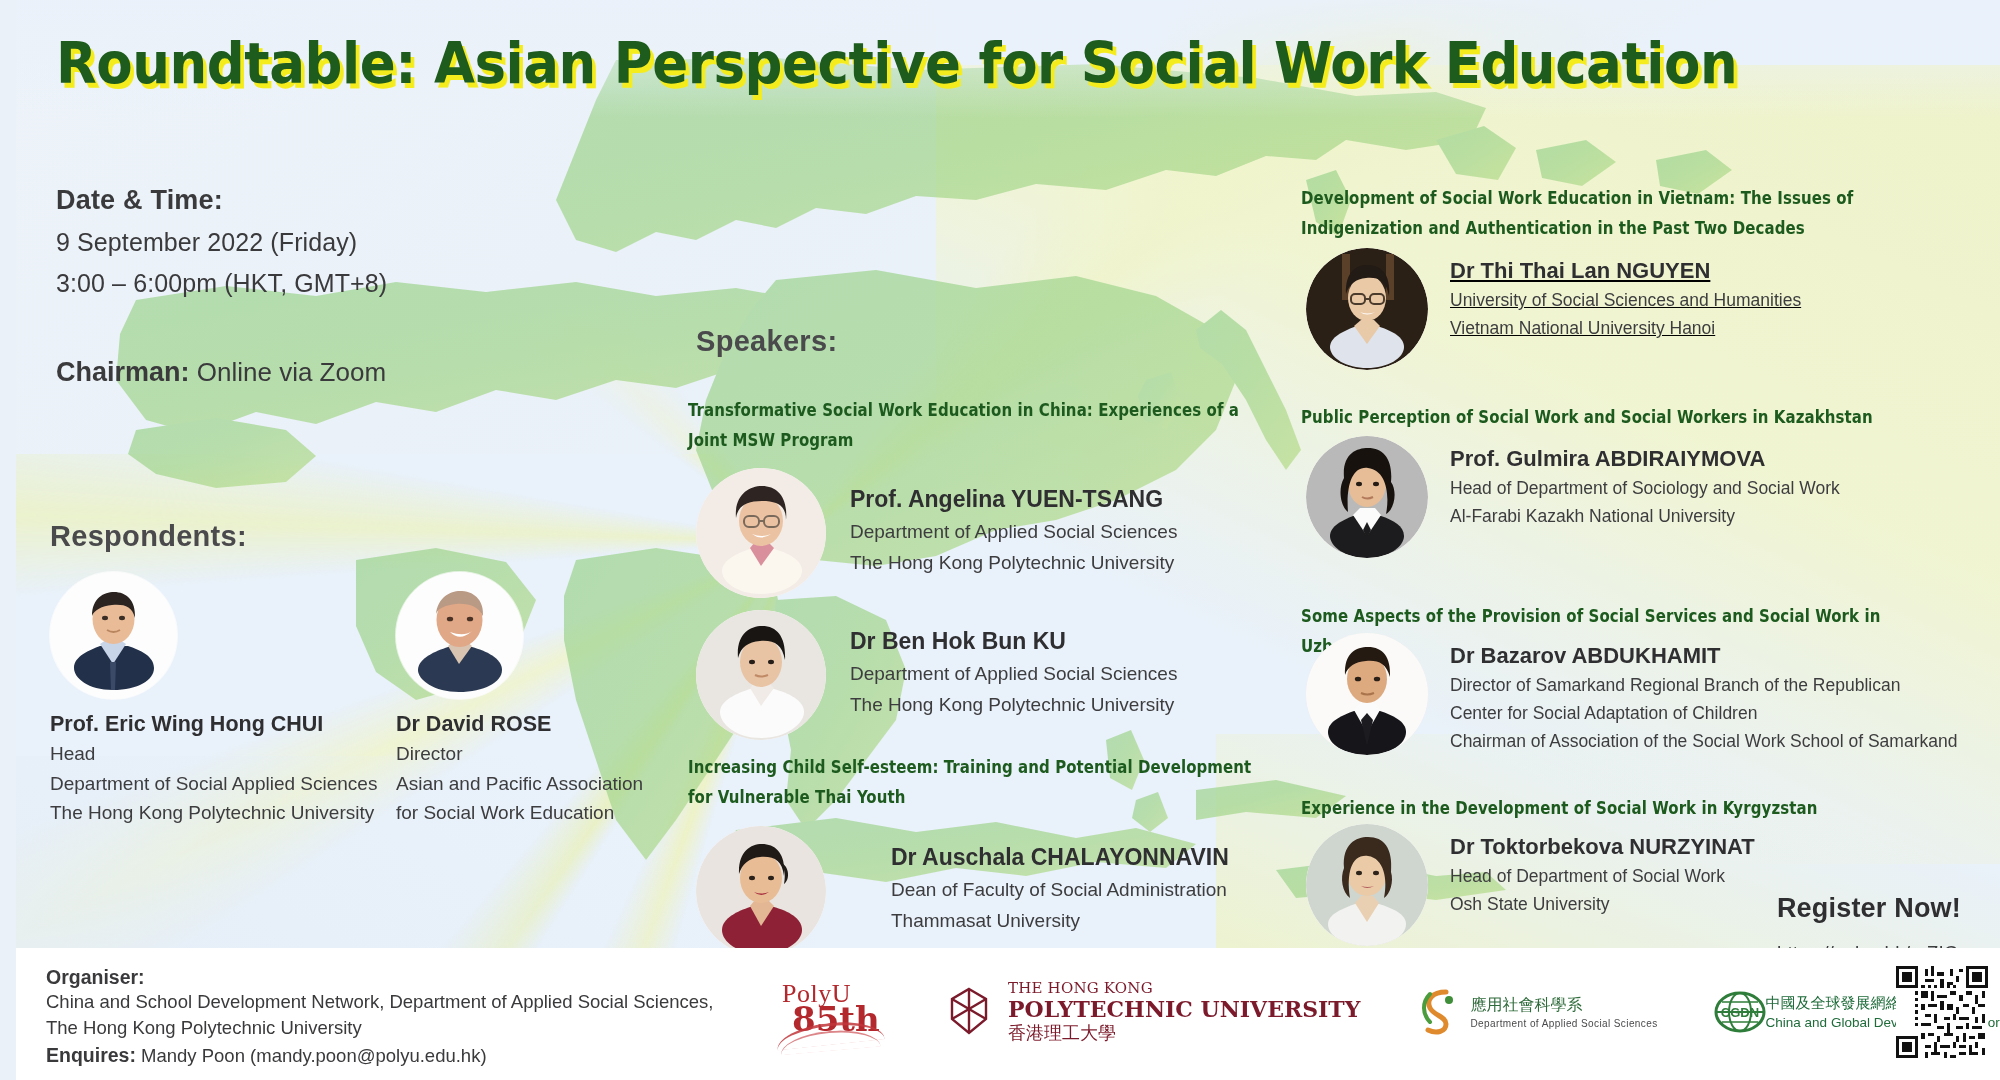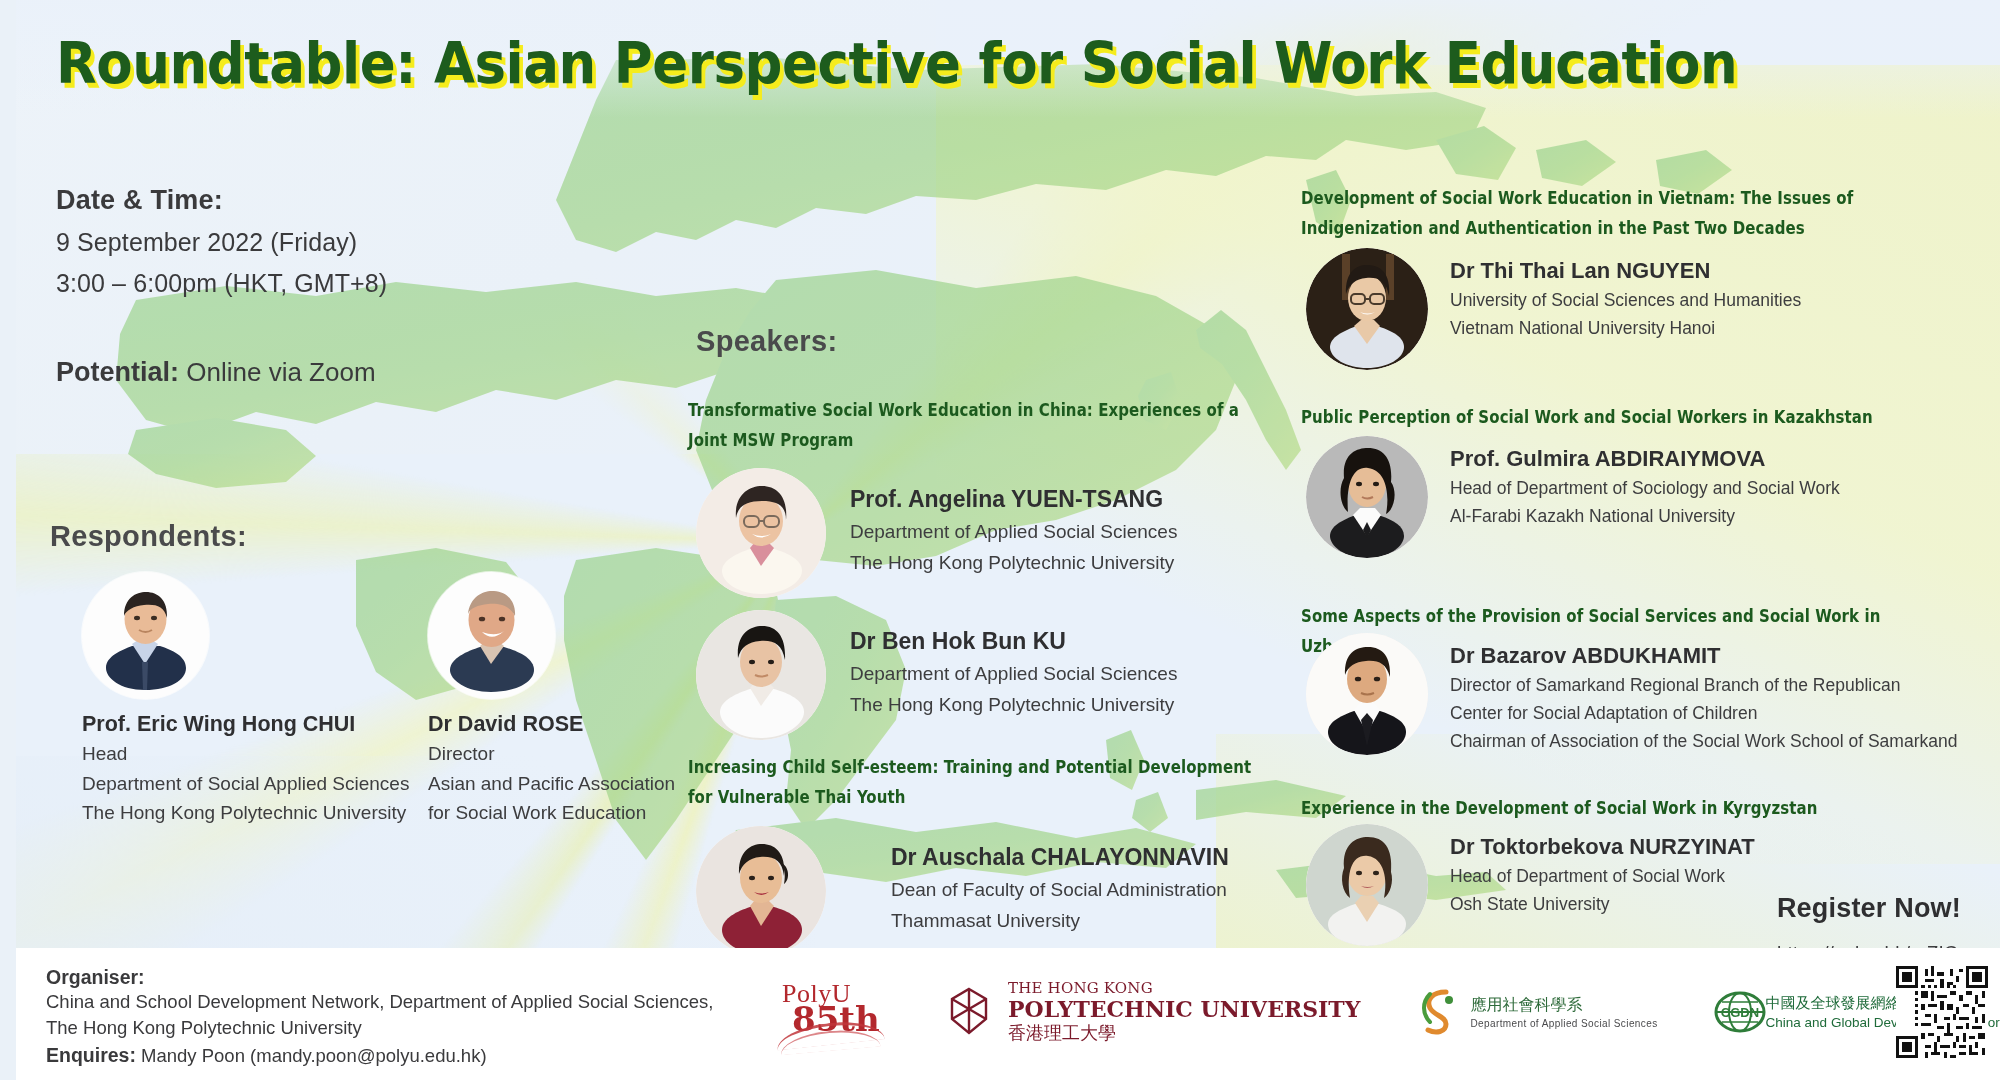--- a/index.html
+++ b/index.html
@@ -87,21 +87,21 @@
   .lbl-bold { font-weight:bold; font-size:27px; letter-spacing:.2px; }
   .info-line { font-size:25px; margin-top:12px; letter-spacing:.1px; }
   .platform { position:absolute; left:40px; top:357px; font-size:26px; color:#3a3a3c; }
   .platform b { font-weight:bold; font-size:27px; }
 
   .respondents-head {
     position:absolute; left:34px; top:520px;
     font-weight:bold; font-size:29px; color:#4a4a4c; letter-spacing:.3px;
   }
 
-  .resp { position:absolute; width:330px;margin-left:32px; }
+  .resp { position:absolute; width:330px; }
   .resp .photo {
     width:127px; height:127px; border-radius:50%;
     overflow:hidden; background:#fbfbfb;
     box-shadow:0 0 0 1px rgba(255,255,255,.65);
   }
   .resp-name { font-weight:bold; font-size:21.5px; color:#2f2f31; margin-top:13px; white-space:nowrap; }
   .resp-line { font-size:19px; color:#3d3d3f; margin-top:4px; line-height:1.35; }
 
   
   .sess-title {
@@ -270,21 +270,21 @@
 
   <div class="title">Roundtable: Asian Perspective for Social Work Education</div>
 
   <div class="info-block">
     <div class="lbl-bold">Date &amp; Time:</div>
     <div class="info-line">9 September 2022 (Friday)</div>
     <div class="info-line">3:00 – 6:00pm (HKT, GMT+8)</div>
   </div>
 
   <div class="platform">
-    <b>Potential:</b>
+    <b>Chairman:</b>
     <span>Online via Zoom</span>
   </div>
 
   <div class="respondents-head">Respondents:</div>
 
   <div class="resp" style="left:34px; top:572px;">
     <div class="photo">
       <svg viewBox="0 0 127 127" width="127" height="127" aria-hidden="true">
         <circle cx="63.5" cy="63.5" r="63.5" fill="#fdfdfd"></circle>
         <g>
@@ -395,21 +395,21 @@
     </div>
     <div class="txt">
       <div class="spk-name">Dr Auschala CHALAYONNAVIN</div>
       <div class="spk-line">Dean of Faculty of Social Administration</div>
       <div class="spk-line">Thammasat University</div>
     </div>
   </div>
 
   <div class="sess-title" style="position:absolute; left:1285px; top:183px; width:720px;">Development of Social Work Education in Vietnam: The Issues of Indigenization and Authentication in the Past Two Decades</div>
 
-  <div class="spk right" style="left:1290px; top:248px;">
+  <div class="spk right" style="left:1290px; top:248px;text-decoration:underline;">
     <div class="photo">
       <svg viewBox="0 0 122 122" width="122" height="122" aria-hidden="true">
         <circle cx="61" cy="61" r="61" fill="#2b2016"></circle>
         <g>
           <rect x="36" y="6" width="8" height="46" fill="#5a4028"></rect>
           <rect x="80" y="6" width="8" height="46" fill="#5a4028"></rect>
           <path d="M61 120 C40 120 24 110 24 99 C24 89 38 83 48 79 L74 79 C86 83 98 89 98 99 C98 110 82 120 61 120Z" fill="#dfe4ec"></path>
           <path d="M48 78 L61 96 L74 78 L68 72 L55 72 Z" fill="#e8c9a8"></path>
           <ellipse cx="61" cy="50" rx="19" ry="23" fill="#eac9a6"></ellipse>
           <path d="M40 46 C39 24 50 17 61 17 C75 17 85 26 83 48 C80 32 72 29 60 30 C50 31 43 36 40 46Z" fill="#221a14"></path>

